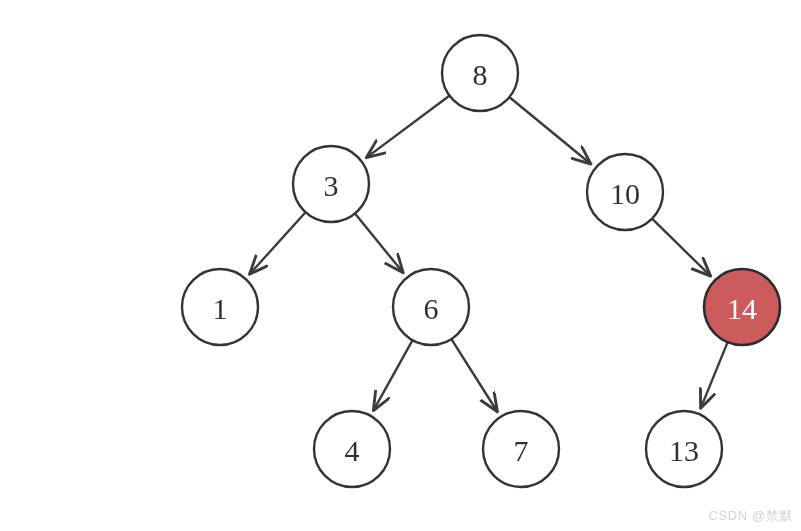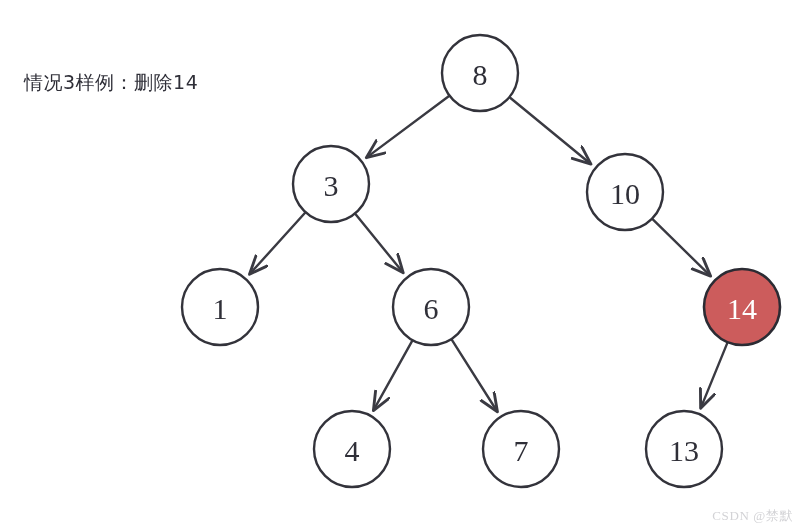--- a/index.html
+++ b/index.html
@@ -56,21 +56,21 @@
     font-family: "DejaVu Sans", "Liberation Sans", sans-serif;
     font-size: 19px;
     color: #2f2f38;
     white-space: nowrap;
     letter-spacing: 0.5px;
   }
   #watermark {
     position: absolute;
     right: 8px;
     bottom: 6px;
-    font-family: Liberation Serif, serif;
+    font-family: Liberation Sans, sans-serif;
     font-size: 13px;
     color: #d3d3d6;
     white-space: nowrap;
     letter-spacing: 0.6px;
   }
 </style>
 </head>
 <body>
 
 <div id="canvas">
@@ -124,17 +124,16 @@
           <circle class="node-circle" cx="521" cy="449" r="38"></circle>
           <text class="node-label" x="521" y="450">7</text>
         </g>
         <g>
           <circle class="node-circle" cx="684" cy="449" r="38"></circle>
           <text class="node-label" x="684" y="450">13</text>
         </g>
       </g>
   </svg>
 
-  <div id="caption">情况3样例：删除14</div>
 
   <div id="watermark">CSDN @禁默</div>
 
 </div>
 
 </body></html>

